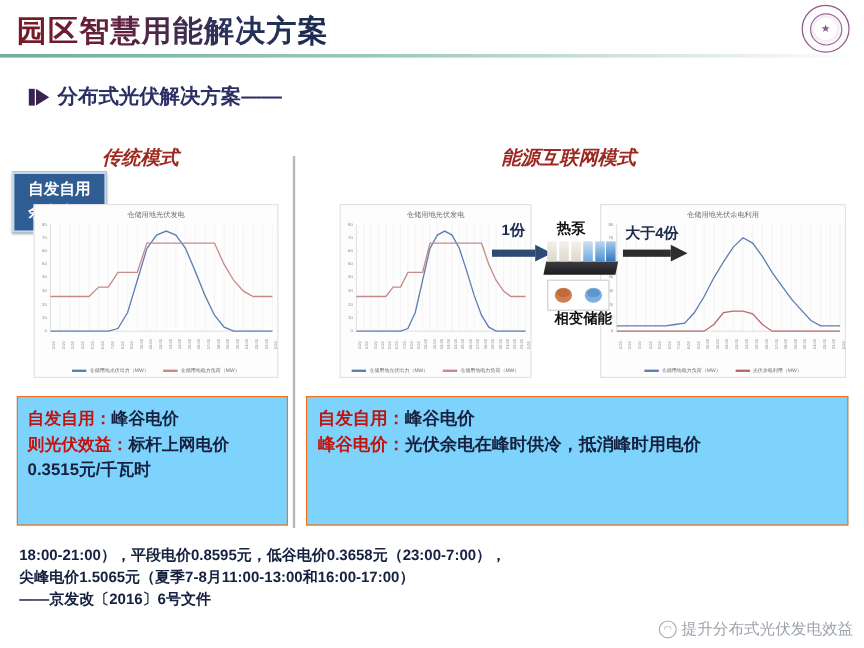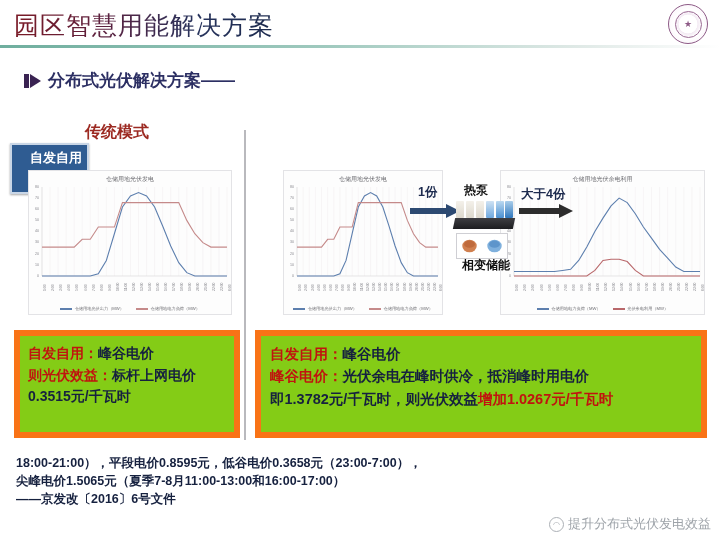--- a/index.html
+++ b/index.html
@@ -11,21 +11,21 @@
   }
   #slide {
     position: relative;
     width: 720px; height: 540px;
     background: #ffffff;
   }
 
   
   .hdr-title {
     position: absolute; left: 14px; top: 9px;
-    font-size: 25px; font-weight: normal;
+    font-size: 25px; font-weight: bold;
     letter-spacing: 1px;
     background: linear-gradient(90deg, #7a1a26 0%, #5c2240 35%, #27335c 70%, #1c2a4e 100%);
     -webkit-background-clip: text; background-clip: text;
     -webkit-text-fill-color: transparent; color: transparent;
     white-space: nowrap;
   }
   .hdr-rule {
     position: absolute; left: 0; top: 45px; width: 720px; height: 3px;
     background: linear-gradient(90deg, #6fae9e 0%, #9fc9be 45%, #dfe9e6 80%, #ffffff 100%);
   }
@@ -62,39 +62,39 @@
     content:""; position:absolute; left:6px; top:0;
     width:0;height:0; border-top:7px solid transparent;
     border-bottom:7px solid transparent; border-left:11px solid #3a2352;
   }
   .sec-a { font-size: 17px; font-weight: bold; color:#2c2f63; }
   .sec-b { font-size: 17px; font-weight: bold; color:#9c2a22; }
 
   
   .mode-title {
     position: absolute; font-size: 16px; font-weight: bold;
-    color: #9c2a22; white-space: nowrap;
+    color: #9c2a22; white-space: nowrap; font-style: italic;
   }
   #mode-trad { left: 85px; top: 122px; }
   #mode-ein  { left: 418px; top: 122px; }
 
   
   .v-divider {
     position:absolute; left: 244px; top: 130px; width: 1.5px; height: 310px;
     background: #b9b9bd;
   }
 
   
   .callout {
     position: absolute; left: 10px; top: 143px;
     width: 79px; padding: 4px 5px 5px 5px;
     background: #2f5c92;
     border: 2px solid #c9d6e6;
     box-shadow: 0 1px 2px rgba(0,0,0,.35);
-    text-align: right;
+    text-align: center;
   }
   .callout div {
     color: #ffffff; font-size: 13px; font-weight: bold; line-height: 1.45;
     white-space: nowrap;
   }
   .callout-line {
     position:absolute; left:78px; top:176px;
     width: 48px; height: 30px; pointer-events:none;
   }
 
@@ -163,21 +163,21 @@
   }
   .pcm-box {
     position:absolute; left: 456px; top: 233px; width: 52px; height: 26px;
     background:#fff; border:1px solid #cfcfd4;
     display:flex; align-items:center; justify-content:space-around;
   }
   .pcm-blob { width: 19px; height: 18px; }
 
   
   .res-box {
-    position:absolute; background:#84cc16; border:6px solid #f97316;
+    position:absolute; background:#7dd3fc; border:1px solid #f97316;
   }
   #res-left  { left: 14px;  top: 330px; width: 226px; height: 108px; padding: 7px 8px; }
   #res-right { left: 255px; top: 330px; width: 452px; height: 108px; padding: 7px 9px; }
 
   .res-line { line-height: 1.55; white-space: nowrap; }
   #res-left .res-line  { font-size: 14px; font-weight: bold; }
   #res-right .res-line { font-size: 14.5px; font-weight: bold; }
   .red  { color:#c0140f; }
   .navy { color:#16213f; }
 
@@ -211,20 +211,21 @@
         <span class="star">★</span>
       </div>
   </div>
 
   <div class="sec-head">
     <span class="bullet"></span>
     <span class="sec-a">分布式光伏解决方案——</span>
   </div>
 
   <div class="mode-title" id="mode-trad">传统模式</div>
+  <div class="mode-title" id="mode-ein">能源互联网模式</div>
   <div class="v-divider"></div>
 
   <div class="callout">
     <div>自发自用</div>
     <div>余电上网</div>
   </div>
   <svg class="callout-line" viewBox="0 0 48 30">
     <line x1="2" y1="2" x2="45" y2="28" stroke="#1c3f6e" stroke-width="2.4"></line>
     <polygon points="45,28 36,25 40,20" fill="#1c3f6e"></polygon>
   </svg>
@@ -482,21 +483,20 @@
   <div class="icon-label" id="pcm-label">相变储能</div>
 
   <div class="res-box" id="res-left">
       <div class="res-line"><span class="red">自发自用：</span><span class="navy">峰谷电价</span></div>
       <div class="res-line"><span class="red">则光伏效益：</span><span class="navy">标杆上网电价</span></div>
       <div class="res-line"><span class="navy">0.3515元/千瓦时</span></div>
     </div>
   <div class="res-box" id="res-right">
       <div class="res-line"><span class="red">自发自用：</span><span class="navy">峰谷电价</span></div>
       <div class="res-line"><span class="red">峰谷电价：</span><span class="navy">光伏余电在峰时供冷，抵消峰时用电价</span></div>
-      <div class="res-line"><span class="navy">即1.3782元/千瓦时，则光伏效益</span><span class="red">增加1.0267元/千瓦时</span></div>
     </div>
 
   <div id="note">
       <div>18:00-21:00），平段电价0.8595元，低谷电价0.3658元（23:00-7:00），</div>
       <div>尖峰电价1.5065元（夏季7-8月11:00-13:00和16:00-17:00）</div>
       <div>——京发改〔2016〕6号文件</div>
     </div>
 
   <div class="watermark">
     <span class="wm-logo">◠</span>

